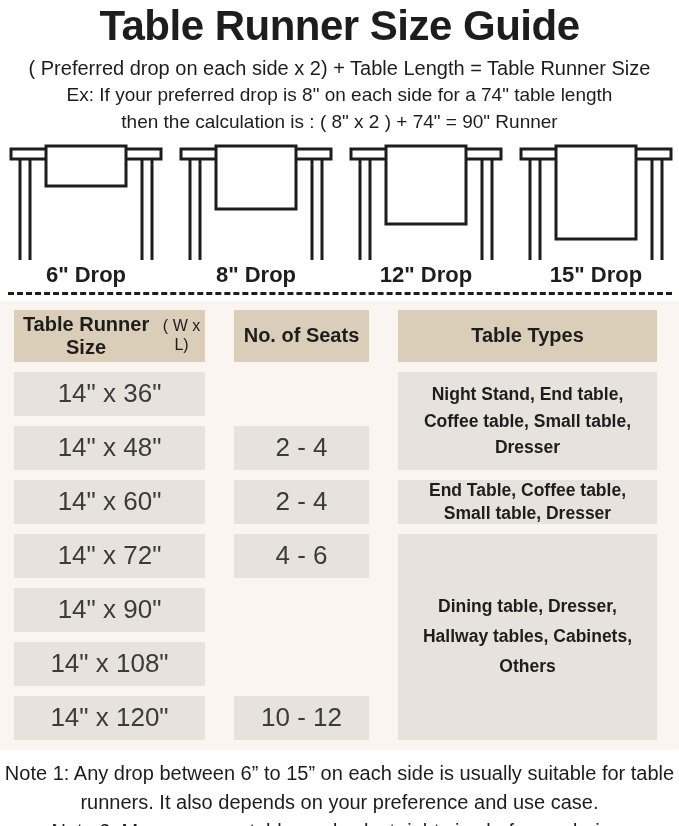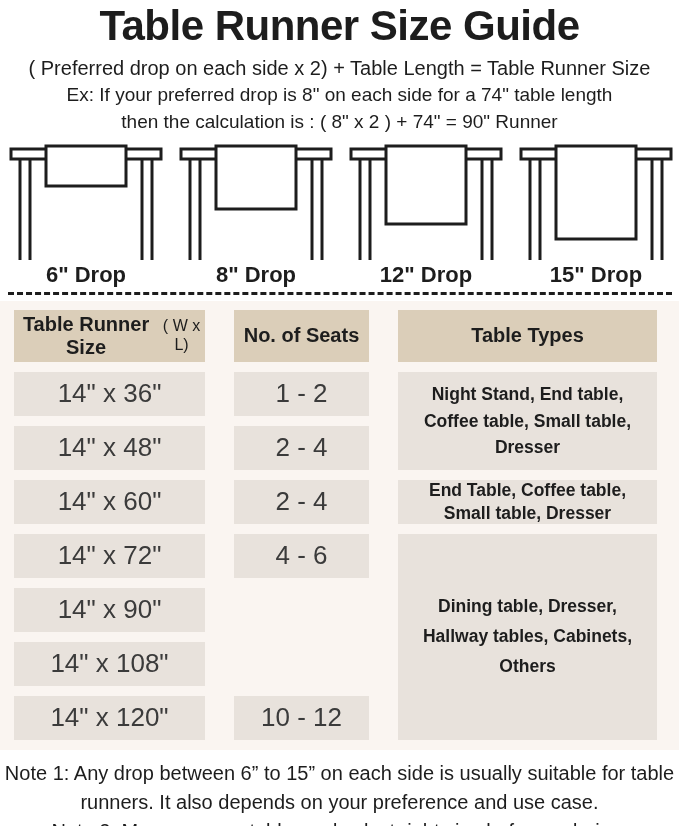--- a/index.html
+++ b/index.html
@@ -175,21 +175,20 @@
   <div class="size-grid">
 
     <div class="cell head c1">
       <div>Table Runner Size</div>
       <div class="sub">( W x L)</div>
     </div>
     <div class="cell head c2">No. of Seats</div>
     <div class="cell head c3">Table Types</div>
 
     <div class="cell body-cell c1">14" x 36"</div>
-    <div class="cell body-cell c2">1 - 2</div>
     <div class="cell types-cell t1">Night Stand, End table, Coffee table, Small table, Dresser</div>
 
     <div class="cell body-cell c1">14" x 48"</div>
     <div class="cell body-cell c2">2 - 4</div>
 
     <div class="cell body-cell c1">14" x 60"</div>
     <div class="cell body-cell c2">2 - 4</div>
     <div class="cell types-cell t2">End Table, Coffee table, Small table, Dresser</div>
 
     <div class="cell body-cell c1">14" x 72"</div>

